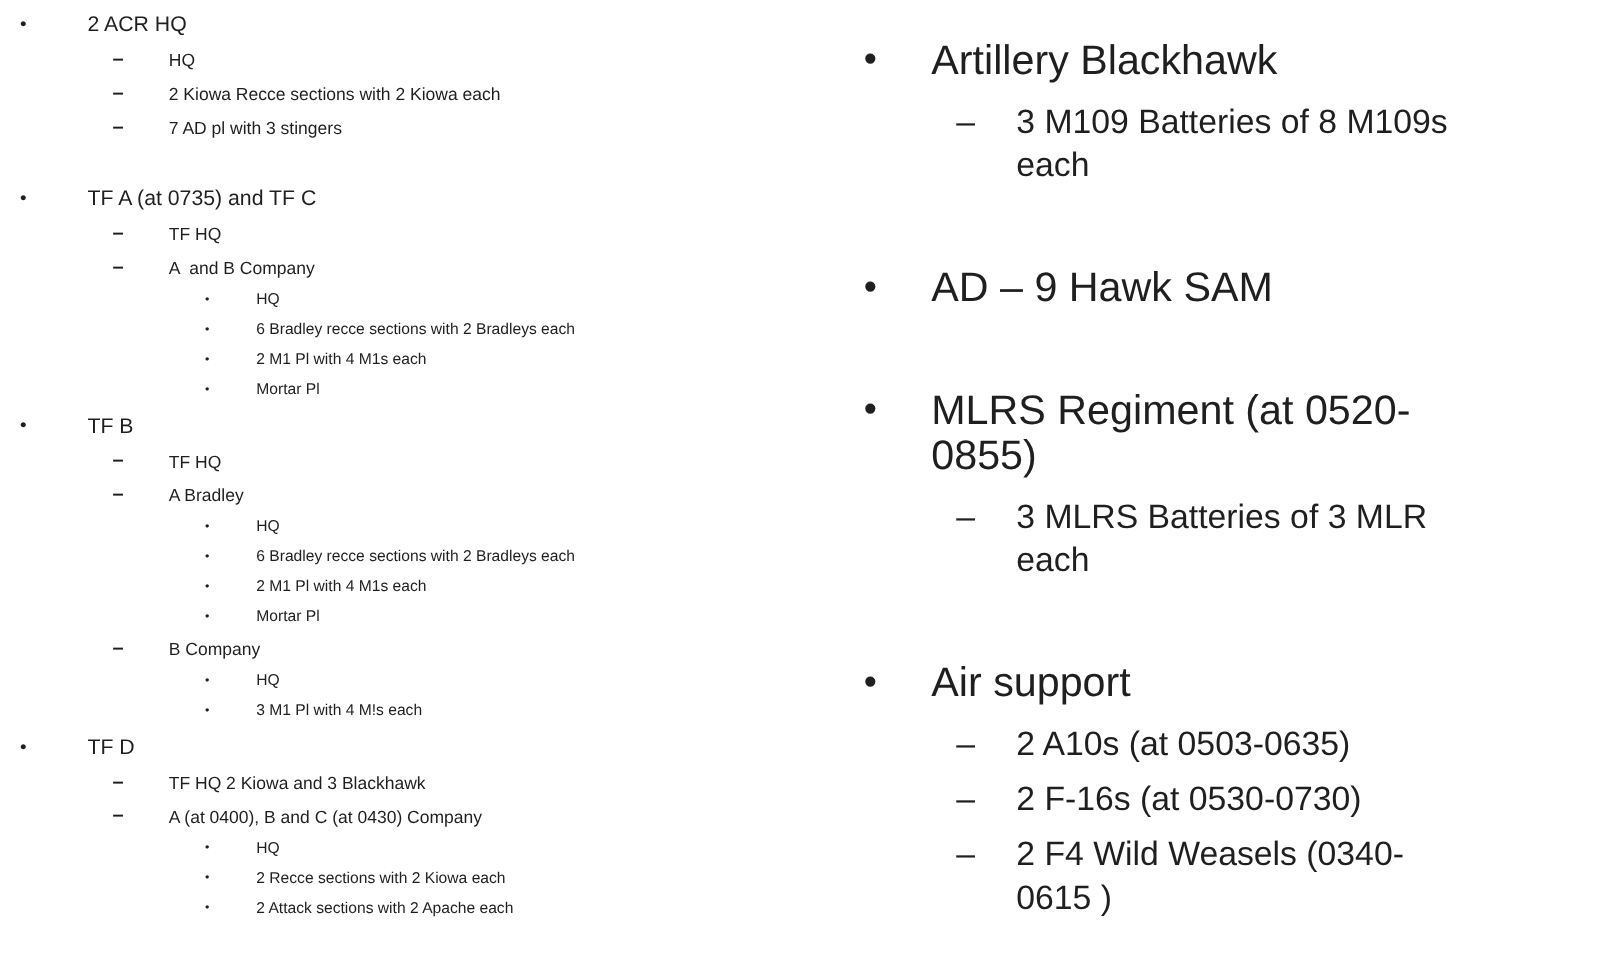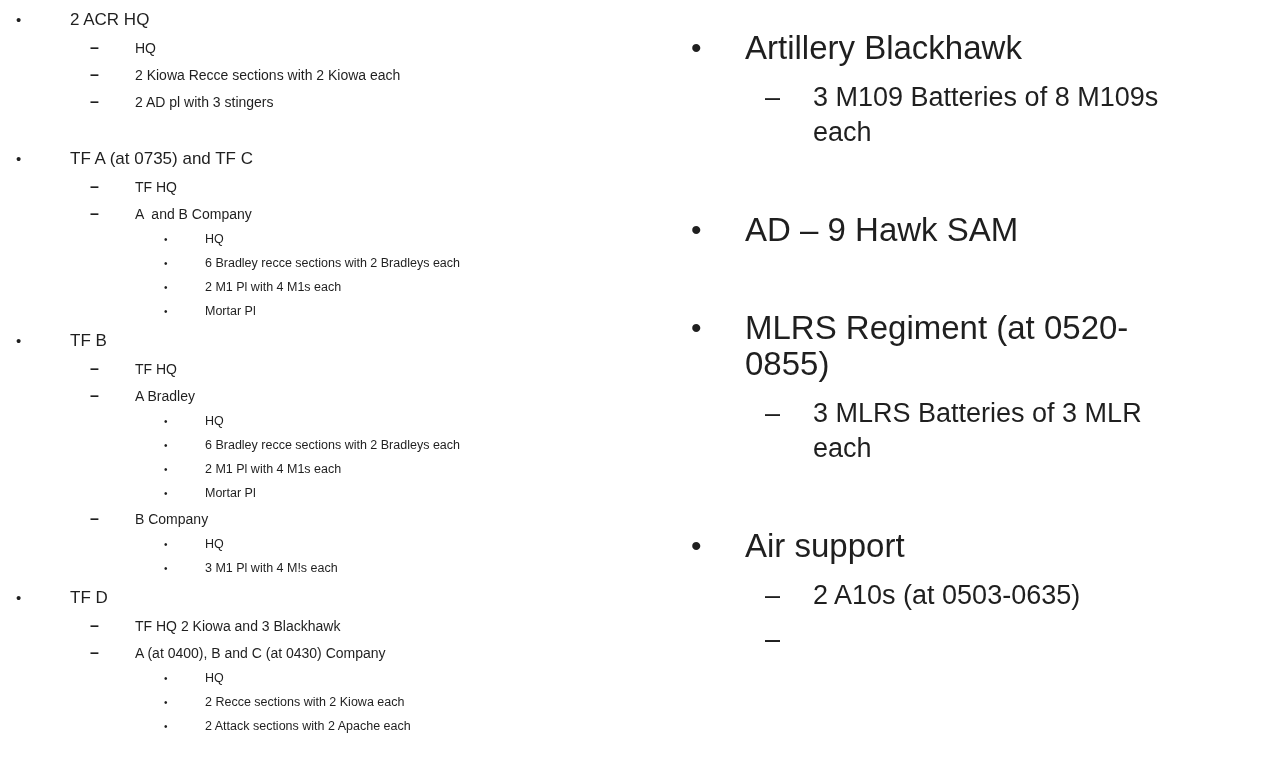--- a/index.html
+++ b/index.html
@@ -54,21 +54,21 @@
 </style>
 </head>
 <body>
 
 <div class="slide">
   <div class="lcol" id="left-col">
       <div class="lg gap-after">
         <div class="row l1"><span class="marker">•</span><span class="txt">2 ACR HQ</span></div>
         <div class="row l2"><span class="marker">–</span><span class="txt">HQ</span></div>
         <div class="row l2"><span class="marker">–</span><span class="txt">2 Kiowa Recce sections with 2 Kiowa each</span></div>
-        <div class="row l2"><span class="marker">–</span><span class="txt">2 AD pl with 3 stingers</span></div>
+        <div class="row l2"><span class="marker">–</span><span class="txt">7 AD pl with 3 stingers</span></div>
       </div>
       <div class="lg">
         <div class="row l1"><span class="marker">•</span><span class="txt">TF A (at 0735) and TF C</span></div>
         <div class="row l2"><span class="marker">–</span><span class="txt">TF HQ</span></div>
         <div class="row l2"><span class="marker">–</span><span class="txt">A  and B Company</span></div>
         <div class="row l3"><span class="marker">•</span><span class="txt">HQ</span></div>
         <div class="row l3"><span class="marker">•</span><span class="txt">6 Bradley recce sections with 2 Bradleys each</span></div>
         <div class="row l3"><span class="marker">•</span><span class="txt">2 M1 Pl with 4 M1s each</span></div>
         <div class="row l3"><span class="marker">•</span><span class="txt">Mortar Pl</span></div>
       </div>
@@ -104,17 +104,18 @@
       </div>
       <div class="rg">
         <div class="row r1"><span class="marker">•</span><span class="txt">MLRS Regiment (at 0520-
 0855)</span></div>
         <div class="row r2"><span class="marker">–</span><span class="txt">3 MLRS Batteries of 3 MLR
 each</span></div>
       </div>
       <div class="rg">
         <div class="row r1"><span class="marker">•</span><span class="txt">Air support</span></div>
         <div class="row r2"><span class="marker">–</span><span class="txt">2 A10s (at 0503-0635)</span></div>
-        <div class="row r2"><span class="marker">–</span></div>
-        <div class="row r2"><span class="marker">–</span></div>
+        <div class="row r2"><span class="marker">–</span><span class="txt">2 F-16s (at 0530-0730)</span></div>
+        <div class="row r2"><span class="marker">–</span><span class="txt">2 F4 Wild Weasels (0340-
+0615 )</span></div>
       </div>
     </div>
 </div>
 
 </body></html>

